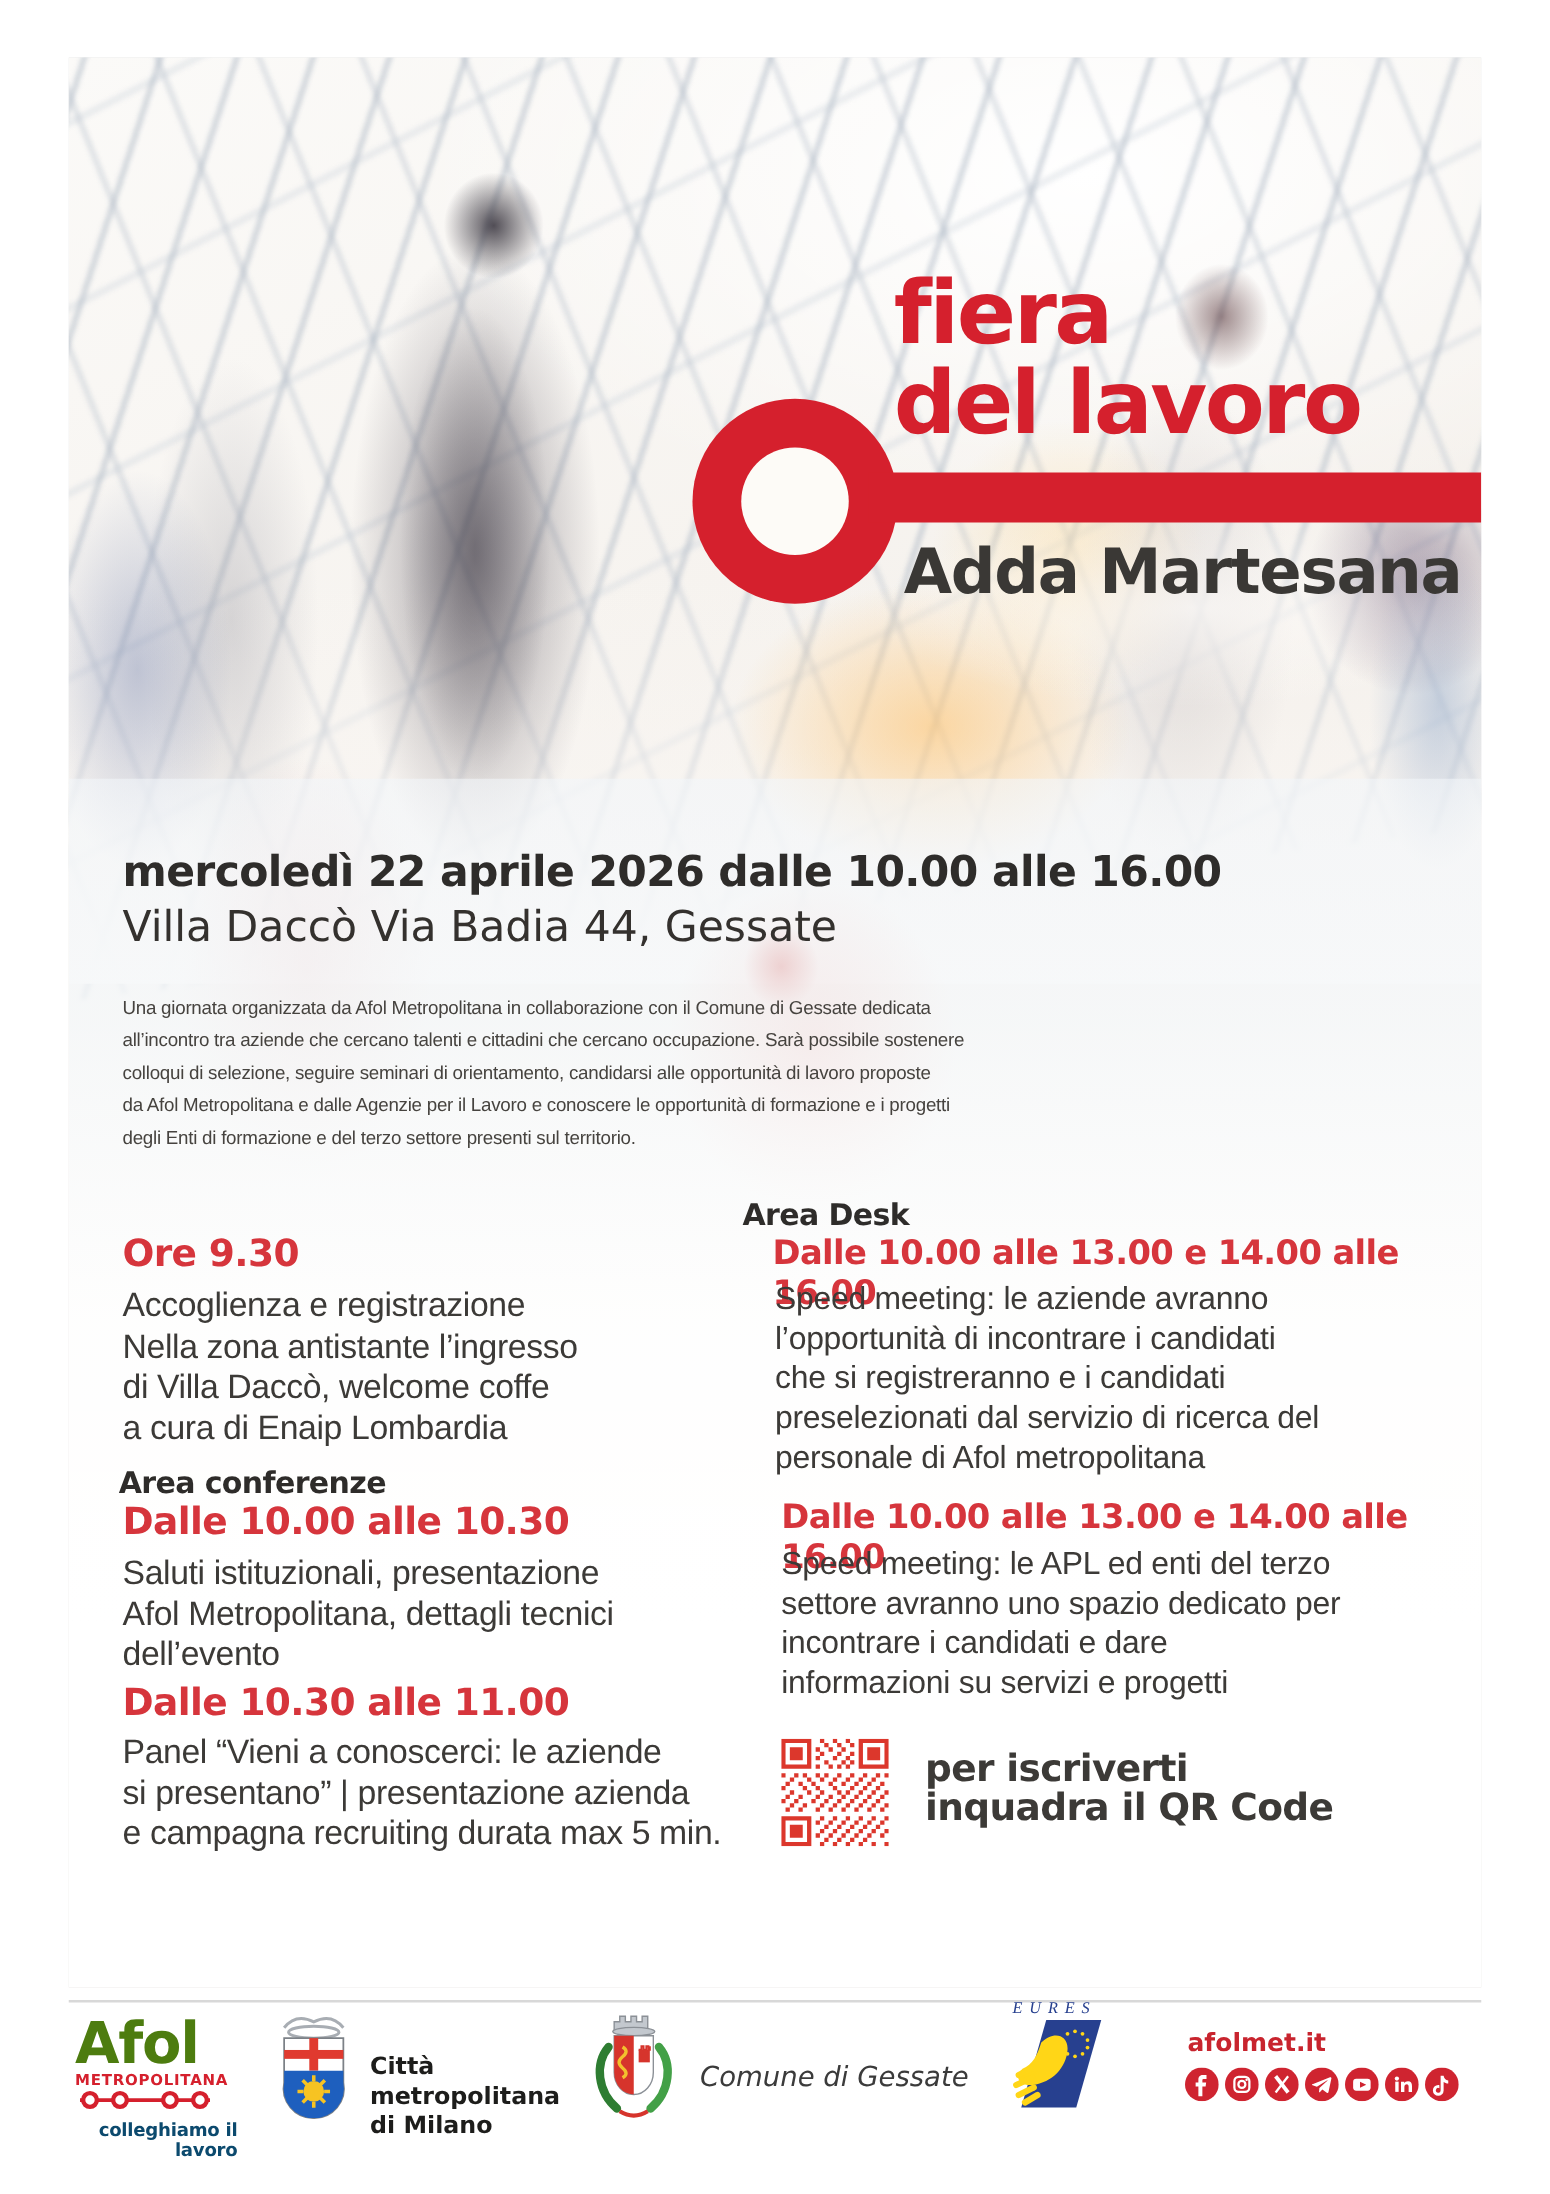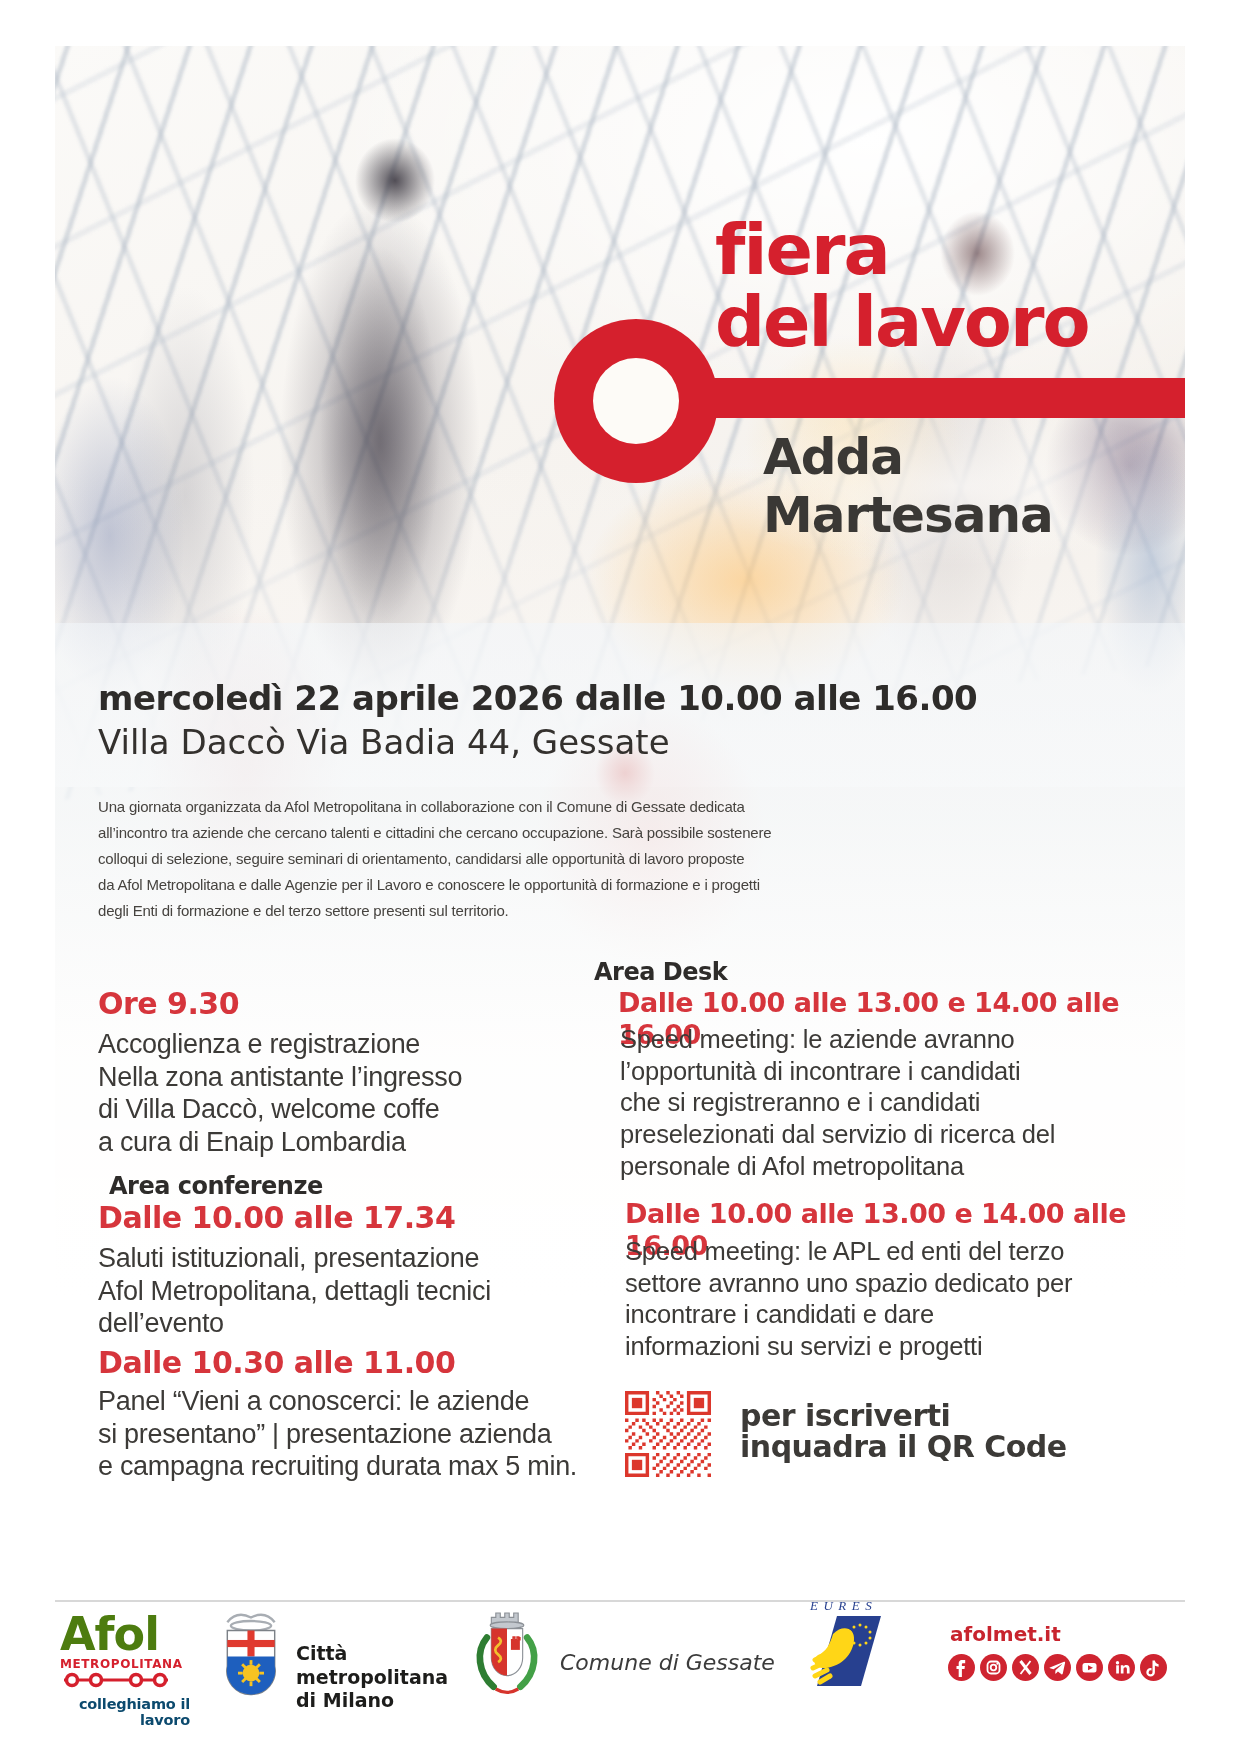--- a/index.html
+++ b/index.html
@@ -23,21 +23,21 @@
     background:linear-gradient(to bottom,rgba(250,248,246,0) 55%,#faf7f4 100%);}
   .blob{position:absolute;}
   .veil{position:absolute;left:0;top:577px;width:100%;height:967px;
     background:linear-gradient(180deg,rgba(242,246,250,.60) 0,rgba(246,249,251,.78) 20%,rgba(255,255,255,.93) 45%,#ffffff 70%);}
 
   
   .key-ring{position:absolute;left:499px;top:273px;width:164px;height:164px;border-radius:50%;background:#d5202d;}
   .key-hole{position:absolute;left:538px;top:312px;width:86px;height:86px;border-radius:50%;background:#fdfbf7;}
   .key-bar{position:absolute;left:640px;top:332px;width:490px;height:40px;background:#d5202d;}
   .brand-title{position:absolute;left:660px;top:168px;font-size:70px;line-height:72px;letter-spacing:-2px;color:#d5202d;}
-  .brand-region{position:absolute;left:668px;top:382px;font-size:50px;letter-spacing:-1px;color:#3a3835;margin-left:40px;}
+  .brand-region{position:absolute;left:668px;top:382px;font-size:50px;letter-spacing:-1px;color:#3a3835;}
 
   
   .date-line{position:absolute;left:43px;top:632px;font-size:34px;line-height:40px;letter-spacing:-.5px;color:#2e2c2a;}
   .venue-line{position:absolute;left:43px;top:676px;font-size:34px;line-height:40px;color:#34312e;font-family:"DejaVu Sans",sans-serif;}
   .intro{position:absolute;left:43px;top:748px;width:1040px;font-size:15px;line-height:26px;letter-spacing:-.2px;color:#46433f;}
 
   
   .area-title{position:absolute;font-size:24px;line-height:28px;letter-spacing:-.5px;color:#2e2c2a;}
   .time-red-l{position:absolute;font-size:30px;line-height:36px;letter-spacing:-.5px;color:#d6353c;text-align:right;}
   .time-red-r{position:absolute;font-size:27px;line-height:32px;letter-spacing:-.5px;color:#d6353c;}
@@ -107,22 +107,22 @@
 all’incontro tra aziende che cercano talenti e cittadini che cercano occupazione. Sarà possibile sostenere
 colloqui di selezione, seguire seminari di orientamento, candidarsi alle opportunità di lavoro proposte
 da Afol Metropolitana e dalle Agenzie per il Lavoro e conoscere le opportunità di formazione e i progetti
 degli Enti di formazione e del terzo settore presenti sul territorio.</div>
 
     <div class="time-red-l fat" style="left:43px;top:940px;">Ore 9.30</div>
     <div class="body-l pre" style="left:43px;top:982px;">Accoglienza e registrazione
 Nella zona antistante l’ingresso
 di Villa Daccò, welcome coffe
 a cura di Enaip Lombardia</div>
-    <div class="area-title fat" style="left:54px;top:1126px;">Area conferenze</div>
-    <div class="time-red-l fat" style="left:43px;top:1154px;">Dalle 10.00 alle 17.34</div>
+    <div class="area-title fat" style="left:40px;top:1126px;">Area conferenze</div>
+    <div class="time-red-l fat" style="left:43px;top:1154px;">Dalle 10.00 alle 10.30</div>
     <div class="body-l pre" style="left:43px;top:1196px;">Saluti istituzionali, presentazione
 Afol Metropolitana, dettagli tecnici
 dell’evento</div>
     <div class="time-red-l fat" style="left:43px;top:1299px;">Dalle 10.30  alle 11.00</div>
     <div class="body-l pre" style="left:43px;top:1339px;">Panel “Vieni a conoscerci: le aziende
 si presentano” | presentazione azienda
 e campagna recruiting durata max 5 min.</div>
 
     <div class="area-title fat" style="left:539px;top:912px;">Area Desk</div>
     <div class="time-red-r fat" style="left:563px;top:941px;">Dalle 10.00 alle 13.00 e 14.00 alle 16.00</div>

